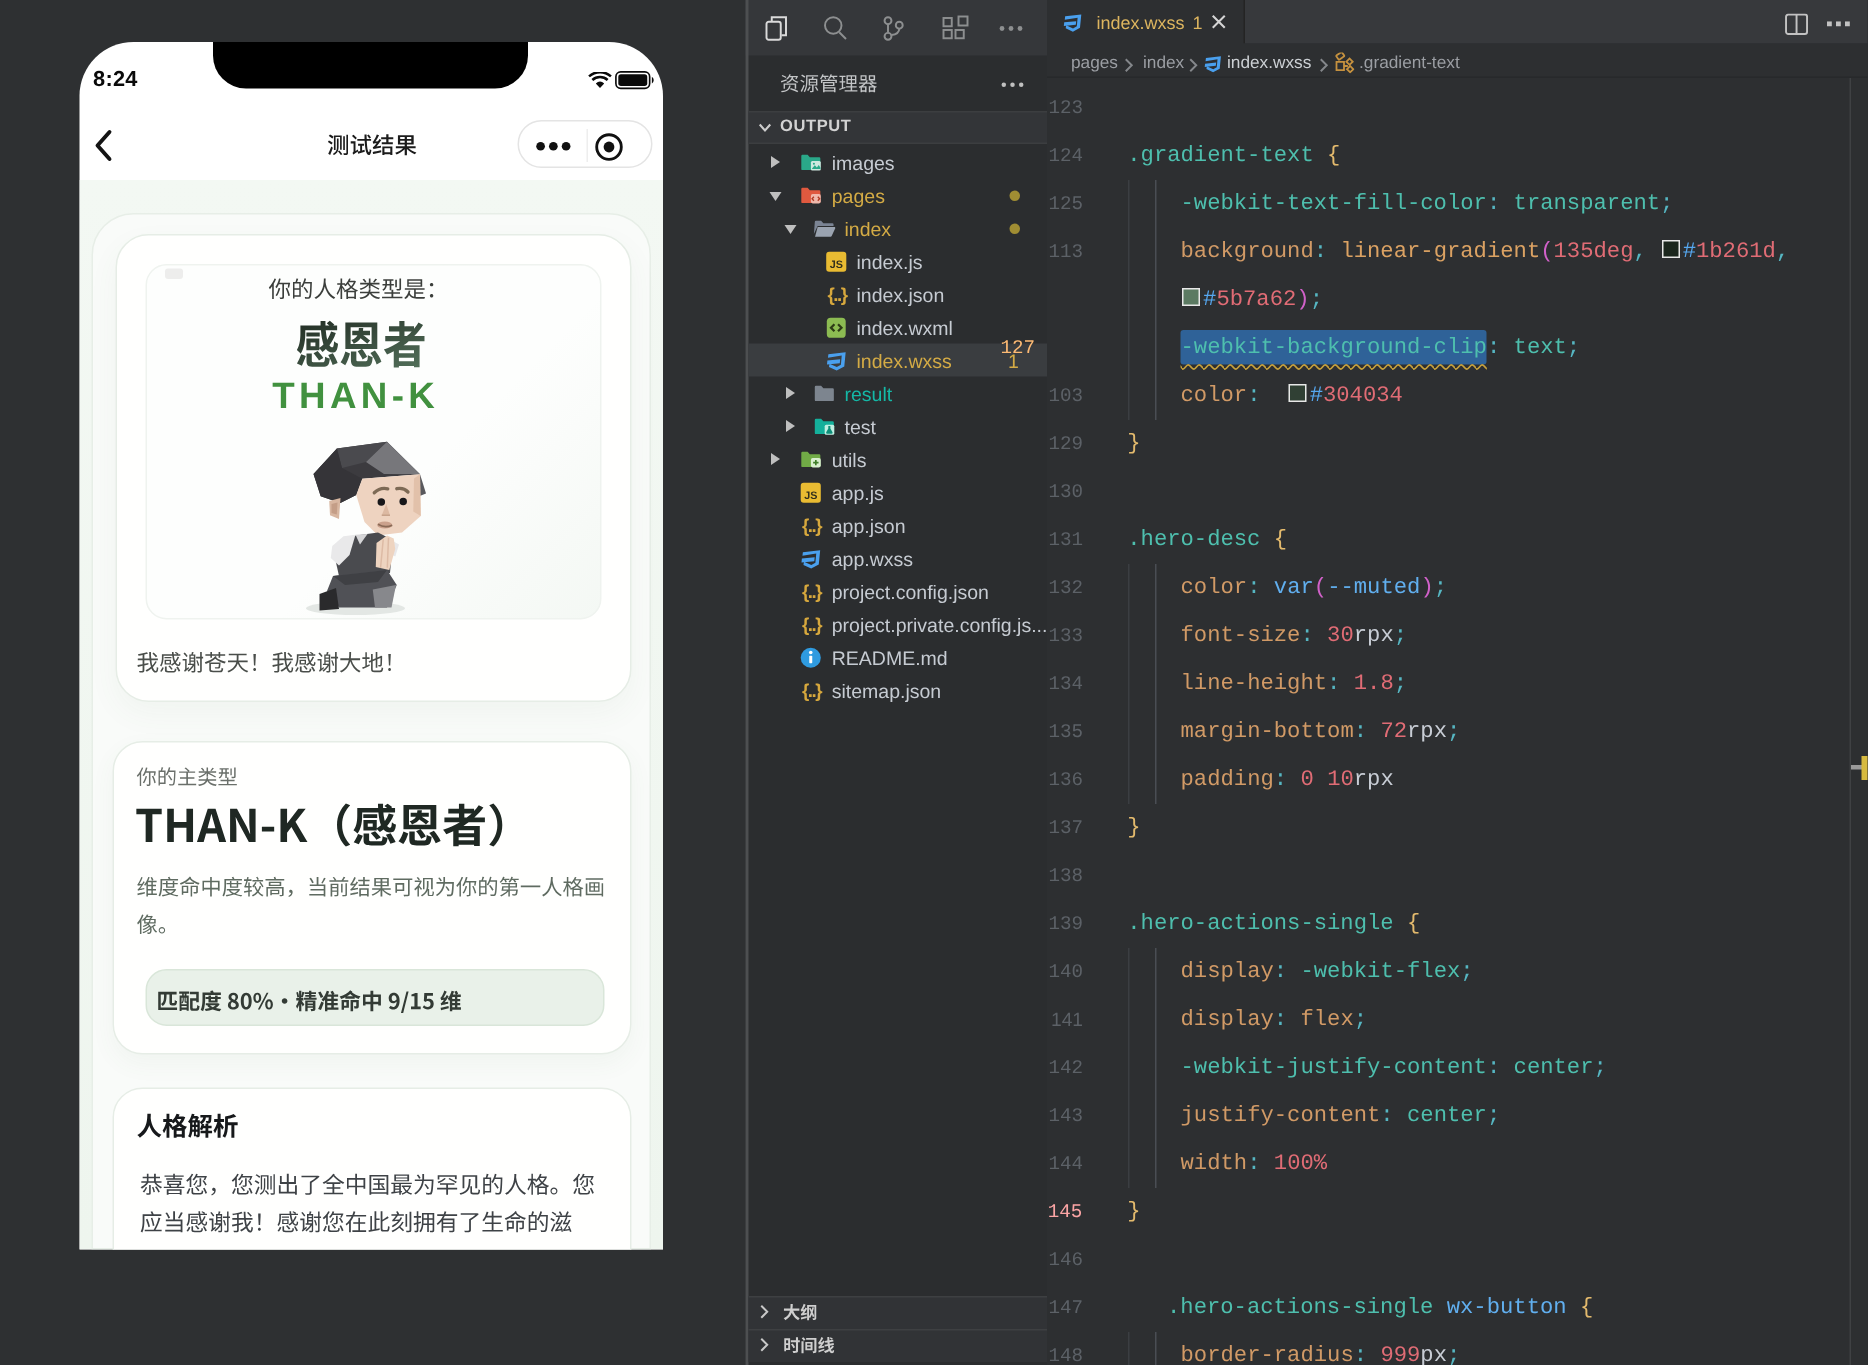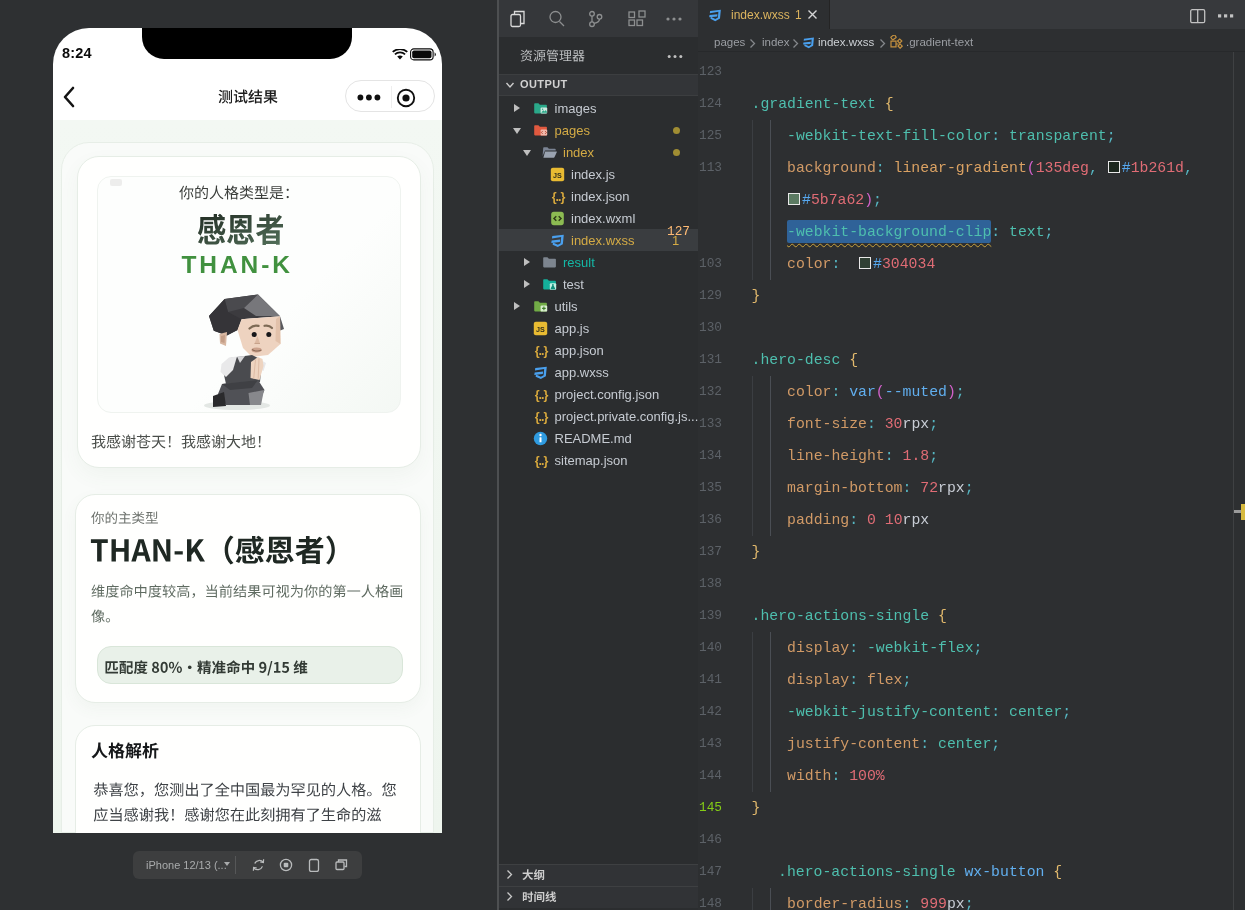--- a/index.html
+++ b/index.html
@@ -135,37 +135,20 @@
 <div style="position:absolute;left:39.5px;top:753.9px;">
         <svg width="304.0" height="17.6" viewBox="0 -13.38 304.00 17.63" style="display:block;overflow:visible">
           <path fill="#3e4246" d="M6.1 -5.4V-0.1C6.1 0.1 6.0 0.1 5.8 0.1C5.6 0.1 4.9 0.1 4.1 0.1C4.2 0.4 4.4 0.9 4.4 1.2C5.5 1.2 6.2 1.2 6.6 1.0C7.1 0.8 7.2 0.5 7.2 -0.1V-5.4ZM3.9 -4.1C3.5 -3.1 2.7 -1.8 1.8 -1.0L2.8 -0.4C3.7 -1.3 4.3 -2.6 4.8 -3.7ZM8.0 -3.8C8.5 -2.7 8.9 -1.4 9.0 -0.5L10.0 -0.7C9.8 -1.6 9.5 -3.0 9.0 -4.0ZM10.0 -4.1C10.9 -3.0 11.9 -1.4 12.3 -0.4L13.3 -0.9C12.8 -1.9 11.9 -3.4 10.9 -4.5ZM9.4 -12.8V-10.9H5.7V-12.8H4.6V-10.9H1.8V-9.9H4.6V-7.8H0.9V-6.8H4.3C3.4 -5.5 1.9 -4.5 0.4 -3.8C0.7 -3.6 1.1 -3.2 1.3 -2.9C2.9 -3.8 4.6 -5.1 5.6 -6.8H9.6C10.6 -5.2 12.3 -3.8 14.0 -3.1C14.2 -3.3 14.5 -3.8 14.7 -4.0C13.3 -4.5 11.7 -5.6 10.8 -6.8H14.4V-7.8H10.6V-9.9H13.4V-10.9H10.6V-12.8ZM5.7 -7.8V-9.9H9.4V-7.8Z M19.3 -7.4H26.3V-6.2H19.3ZM17.9 -2.5V1.2H19.1V0.7H26.6V1.2H27.8V-2.5ZM19.1 -0.1V-1.6H26.6V-0.1ZM22.2 -12.8V-11.7H16.4V-10.8H22.2V-9.8H17.5V-8.9H28.2V-9.8H23.3V-10.8H29.2V-11.7H23.3V-12.8ZM18.2 -8.2V-5.4H19.8L19.3 -5.2C19.5 -4.9 19.7 -4.6 19.8 -4.2H15.9V-3.3H29.7V-4.2H25.7C25.9 -4.5 26.2 -4.9 26.4 -5.3L26.1 -5.4H27.5V-8.2ZM21.0 -4.2C20.9 -4.6 20.6 -5.0 20.4 -5.4H25.1C25.0 -5.0 24.7 -4.6 24.5 -4.2Z M37.5 -8.6C37.1 -7.5 36.4 -6.4 35.6 -5.7C35.8 -5.6 36.3 -5.3 36.4 -5.1C37.2 -5.9 38.0 -7.1 38.5 -8.3ZM39.8 -9.8V-5.4C39.8 -5.2 39.7 -5.2 39.5 -5.1C39.3 -5.1 38.7 -5.1 38.0 -5.1C38.1 -4.9 38.3 -4.4 38.4 -4.1C39.3 -4.1 39.9 -4.1 40.3 -4.3C40.8 -4.5 40.9 -4.8 40.9 -5.3V-9.8ZM41.7 -8.2C42.5 -7.2 43.2 -5.9 43.6 -5.1L44.6 -5.6C44.2 -6.4 43.4 -7.7 42.6 -8.6ZM34.4 -3.3V-0.6C34.4 0.6 34.9 0.9 36.7 0.9C37.1 0.9 39.9 0.9 40.3 0.9C41.8 0.9 42.2 0.5 42.3 -1.5C42.0 -1.5 41.6 -1.7 41.3 -1.9C41.2 -0.3 41.1 -0.1 40.2 -0.1C39.6 -0.1 37.2 -0.1 36.7 -0.1C35.7 -0.1 35.5 -0.2 35.5 -0.7V-3.3ZM36.7 -4.0C37.5 -3.1 38.5 -2.0 38.9 -1.2L39.8 -1.8C39.4 -2.6 38.4 -3.7 37.6 -4.4ZM42.1 -3.1C42.8 -2.0 43.5 -0.5 43.7 0.4L44.8 -0.0C44.5 -1.0 43.8 -2.4 43.1 -3.5ZM32.7 -3.2C32.3 -2.2 31.7 -0.8 31.1 0.1L32.2 0.6C32.8 -0.3 33.3 -1.8 33.7 -2.8ZM37.5 -12.8C37.0 -11.3 36.1 -9.9 35.1 -9.0C35.3 -8.8 35.8 -8.5 35.9 -8.3C36.5 -8.8 37.1 -9.6 37.5 -10.4H43.3C43.0 -9.8 42.8 -9.2 42.5 -8.8L43.5 -8.6C43.9 -9.3 44.4 -10.3 44.8 -11.2L44.0 -11.4L43.8 -11.3H38.1C38.3 -11.7 38.4 -12.1 38.6 -12.5ZM34.6 -12.8C33.7 -11.1 32.3 -9.4 30.9 -8.4C31.2 -8.1 31.5 -7.7 31.7 -7.5C32.2 -7.9 32.7 -8.4 33.2 -8.9V-4.1H34.3V-10.3C34.8 -11.0 35.2 -11.7 35.6 -12.5Z M48.0 1.6C49.6 1.1 50.6 -0.2 50.6 -1.8C50.6 -2.9 50.2 -3.6 49.3 -3.6C48.7 -3.6 48.2 -3.2 48.2 -2.5C48.2 -1.8 48.7 -1.4 49.3 -1.4L49.6 -1.4C49.5 -0.4 48.8 0.3 47.7 0.8Z M67.9 -8.6C67.5 -7.5 66.8 -6.4 66.0 -5.7C66.2 -5.6 66.7 -5.3 66.8 -5.1C67.6 -5.9 68.4 -7.1 68.9 -8.3ZM70.2 -9.8V-5.4C70.2 -5.2 70.1 -5.2 69.9 -5.1C69.7 -5.1 69.1 -5.1 68.4 -5.1C68.5 -4.9 68.7 -4.4 68.8 -4.1C69.7 -4.1 70.3 -4.1 70.7 -4.3C71.2 -4.5 71.3 -4.8 71.3 -5.3V-9.8ZM72.1 -8.2C72.9 -7.2 73.6 -5.9 74.0 -5.1L75.0 -5.6C74.6 -6.4 73.8 -7.7 73.0 -8.6ZM64.8 -3.3V-0.6C64.8 0.6 65.3 0.9 67.1 0.9C67.5 0.9 70.3 0.9 70.7 0.9C72.2 0.9 72.6 0.5 72.7 -1.5C72.4 -1.5 72.0 -1.7 71.7 -1.9C71.6 -0.3 71.5 -0.1 70.6 -0.1C70.0 -0.1 67.6 -0.1 67.1 -0.1C66.1 -0.1 65.9 -0.2 65.9 -0.7V-3.3ZM67.1 -4.0C67.9 -3.1 68.9 -2.0 69.3 -1.2L70.2 -1.8C69.8 -2.6 68.8 -3.7 68.0 -4.4ZM72.5 -3.1C73.2 -2.0 73.9 -0.5 74.1 0.4L75.2 -0.0C74.9 -1.0 74.2 -2.4 73.5 -3.5ZM63.1 -3.2C62.7 -2.2 62.1 -0.8 61.5 0.1L62.6 0.6C63.2 -0.3 63.7 -1.8 64.1 -2.8ZM67.9 -12.8C67.4 -11.3 66.5 -9.9 65.5 -9.0C65.7 -8.8 66.2 -8.5 66.3 -8.3C66.9 -8.8 67.5 -9.6 67.9 -10.4H73.7C73.4 -9.8 73.2 -9.2 72.9 -8.8L73.9 -8.6C74.3 -9.3 74.8 -10.3 75.2 -11.2L74.4 -11.4L74.2 -11.3H68.5C68.7 -11.7 68.8 -12.1 69.0 -12.5ZM65.0 -12.8C64.1 -11.1 62.7 -9.4 61.3 -8.4C61.6 -8.1 61.9 -7.7 62.1 -7.5C62.6 -7.9 63.1 -8.4 63.6 -8.9V-4.1H64.7V-10.3C65.2 -11.0 65.6 -11.7 66.0 -12.5Z M83.4 -1.4C84.2 -0.6 85.1 0.4 85.5 1.1L86.2 0.6C85.8 -0.1 84.9 -1.1 84.1 -1.8ZM80.7 -11.9V-2.3H81.6V-11.0H84.9V-2.4H85.9V-11.9ZM89.2 -12.6V-0.1C89.2 0.1 89.1 0.2 88.9 0.2C88.7 0.2 87.9 0.2 87.1 0.2C87.3 0.5 87.4 0.9 87.5 1.2C88.5 1.2 89.2 1.1 89.6 1.0C90.0 0.8 90.1 0.5 90.1 -0.1V-12.6ZM87.1 -11.4V-2.3H88.0V-11.4ZM82.8 -9.9V-4.5C82.8 -2.7 82.5 -0.8 79.9 0.5C80.1 0.6 80.4 1.0 80.5 1.2C83.2 -0.2 83.7 -2.5 83.7 -4.5V-9.9ZM77.2 -11.8C78.1 -11.3 79.2 -10.6 79.7 -10.1L80.4 -11.0C79.8 -11.5 78.7 -12.2 77.9 -12.6ZM76.6 -7.7C77.4 -7.2 78.5 -6.5 79.1 -6.1L79.8 -7.0C79.2 -7.4 78.1 -8.1 77.2 -8.5ZM76.9 0.4 77.9 1.0C78.6 -0.4 79.3 -2.2 79.9 -3.8L78.9 -4.4C78.3 -2.7 77.5 -0.8 76.9 0.4Z M92.8 -5.2V0.3H103.6V1.2H104.8V-5.2H103.6V-0.8H99.4V-6.1H104.2V-11.4H103.0V-7.3H99.4V-12.8H98.1V-7.3H94.7V-11.4H93.5V-6.1H98.1V-0.8H94.0V-5.2Z M107.9 -11.6V-10.5H117.7C116.6 -9.4 114.9 -8.2 113.5 -7.5V-0.3C113.5 -0.0 113.4 0.1 113.0 0.1C112.7 0.1 111.5 0.1 110.2 0.1C110.4 0.4 110.6 0.9 110.7 1.2C112.3 1.2 113.3 1.2 113.8 1.0C114.5 0.9 114.7 0.5 114.7 -0.3V-6.9C116.6 -7.9 118.6 -9.5 120.0 -11.0L119.1 -11.6L118.8 -11.6Z M129.1 -12.9C127.6 -10.5 124.8 -8.3 122.0 -7.0C122.3 -6.8 122.6 -6.4 122.8 -6.1C123.4 -6.4 124.0 -6.7 124.6 -7.1V-6.1H128.6V-3.8H124.7V-2.8H128.6V-0.2H122.8V0.8H135.7V-0.2H129.8V-2.8H133.9V-3.8H129.8V-6.1H133.9V-7.1C134.5 -6.7 135.1 -6.4 135.7 -6.0C135.8 -6.4 136.2 -6.8 136.5 -7.0C134.0 -8.3 131.7 -9.9 129.8 -12.1L130.1 -12.5ZM124.6 -7.2C126.4 -8.3 128.0 -9.7 129.2 -11.2C130.6 -9.6 132.2 -8.3 133.9 -7.2Z M143.8 -12.8V-10.0H138.3V-2.8H139.4V-3.8H143.8V1.2H145.0V-3.8H149.3V-2.9H150.5V-10.0H145.0V-12.8ZM139.4 -4.9V-8.9H143.8V-4.9ZM149.3 -4.9H145.0V-8.9H149.3Z M161.0 -4.9C161.6 -4.3 162.2 -3.6 162.5 -3.1L163.3 -3.6C163.0 -4.1 162.3 -4.8 161.7 -5.3ZM155.5 -3.0V-2.0H163.8V-3.0H160.1V-5.5H163.1V-6.5H160.1V-8.7H163.5V-9.7H155.7V-8.7H159.0V-6.5H156.1V-5.5H159.0V-3.0ZM153.3 -12.1V1.2H154.5V0.5H164.7V1.2H165.9V-12.1ZM154.5 -0.6V-11.0H164.7V-0.6Z M171.0 -9.7H178.6V-8.6H171.0ZM171.0 -11.5H178.6V-10.4H171.0ZM169.9 -12.3V-7.8H179.8V-12.3ZM173.2 -6.0V-4.9H170.5V-6.0ZM167.9 -0.7 168.0 0.4 173.2 -0.3V1.2H174.3V-0.4L175.1 -0.5V-1.4L174.3 -1.3V-6.0H181.6V-6.9H167.9V-6.0H169.4V-0.8ZM174.9 -5.0V-4.1H175.8L175.5 -4.0C176.0 -2.9 176.6 -1.9 177.4 -1.1C176.6 -0.4 175.6 0.0 174.7 0.3C174.9 0.5 175.1 0.9 175.2 1.2C176.3 0.8 177.3 0.3 178.1 -0.4C179.0 0.3 180.0 0.8 181.2 1.2C181.3 0.9 181.6 0.5 181.9 0.3C180.7 0.0 179.8 -0.5 178.9 -1.1C179.9 -2.1 180.7 -3.3 181.2 -4.8L180.5 -5.1L180.3 -5.0ZM176.5 -4.1H179.8C179.5 -3.2 178.9 -2.4 178.2 -1.7C177.5 -2.4 176.9 -3.2 176.5 -4.1ZM173.2 -4.1V-3.0H170.5V-4.1ZM173.2 -2.2V-1.2L170.5 -0.9V-2.2Z M184.9 -11.9C185.5 -11.2 186.2 -10.2 186.5 -9.6L187.5 -10.1C187.2 -10.7 186.5 -11.7 185.8 -12.3ZM190.0 -5.6C190.8 -4.7 191.7 -3.4 192.1 -2.6L193.1 -3.2C192.6 -4.0 191.7 -5.2 190.9 -6.1ZM188.6 -12.7V-10.9C188.6 -10.4 188.6 -9.8 188.6 -9.1H183.6V-8.0H188.5C188.1 -5.3 186.9 -2.2 183.2 0.2C183.5 0.3 183.9 0.7 184.1 1.0C188.0 -1.6 189.3 -5.0 189.6 -8.0H194.9C194.7 -2.8 194.4 -0.8 194.0 -0.3C193.8 -0.1 193.6 -0.1 193.3 -0.1C192.9 -0.1 192.0 -0.1 190.9 -0.2C191.2 0.2 191.3 0.7 191.3 1.0C192.3 1.1 193.2 1.1 193.8 1.0C194.3 1.0 194.7 0.9 195.0 0.4C195.6 -0.3 195.8 -2.4 196.1 -8.5C196.1 -8.7 196.1 -9.1 196.1 -9.1H189.8C189.8 -9.7 189.8 -10.4 189.8 -10.9V-12.7Z M198.9 -11.9V-9.1H200.0V-10.8H210.4V-9.2H211.6V-11.9ZM206.1 -9.3C207.7 -8.6 209.9 -7.4 210.9 -6.6L211.7 -7.5C210.5 -8.3 208.4 -9.4 206.8 -10.1ZM203.5 -10.1C202.3 -9.1 200.7 -8.1 198.8 -7.5L199.5 -6.6C201.4 -7.3 203.1 -8.4 204.3 -9.5ZM198.5 -3.5V-2.4H204.6V1.2H205.8V-2.4H211.9V-3.5H205.8V-5.5H210.1V-6.6H200.4V-5.5H204.6V-3.5Z M220.7 -4.5V-0.7C220.7 0.5 221.1 0.9 222.6 0.9C222.9 0.9 225.0 0.9 225.3 0.9C226.7 0.9 227.0 0.3 227.2 -2.1C226.9 -2.2 226.4 -2.4 226.1 -2.6C226.1 -0.5 226.0 -0.2 225.2 -0.2C224.8 -0.2 223.0 -0.2 222.7 -0.2C221.9 -0.2 221.8 -0.3 221.8 -0.8V-4.5ZM219.7 -9.3C219.5 -4.0 219.3 -1.1 213.5 0.2C213.7 0.5 214.0 0.9 214.2 1.2C220.3 -0.3 220.7 -3.6 220.9 -9.3ZM215.5 -11.9V-3.2H216.7V-10.8H224.0V-3.2H225.3V-11.9Z M236.4 -6.4C237.2 -5.3 238.3 -3.8 238.7 -2.9L239.7 -3.5C239.2 -4.4 238.1 -5.9 237.3 -6.9ZM231.6 -12.8C231.5 -12.1 231.3 -11.1 231.0 -10.3H229.3V0.8H230.4V-0.4H234.6V-10.3H232.1C232.3 -11.0 232.6 -11.8 232.9 -12.6ZM230.4 -9.3H233.6V-6.1H230.4ZM230.4 -1.4V-5.1H233.6V-1.4ZM237.1 -12.8C236.6 -10.7 235.8 -8.6 234.7 -7.3C235.0 -7.1 235.5 -6.8 235.7 -6.6C236.2 -7.4 236.7 -8.3 237.1 -9.3H241.0C240.8 -3.2 240.6 -0.9 240.1 -0.4C239.9 -0.2 239.7 -0.1 239.4 -0.1C239.1 -0.1 238.2 -0.1 237.2 -0.2C237.4 0.1 237.5 0.6 237.6 0.9C238.4 0.9 239.3 1.0 239.8 0.9C240.4 0.9 240.7 0.7 241.1 0.3C241.7 -0.5 241.9 -2.8 242.1 -9.8C242.1 -9.9 242.1 -10.4 242.1 -10.4H237.5C237.8 -11.1 238.0 -11.8 238.2 -12.6Z M250.1 -12.7C250.1 -10.4 250.2 -2.9 243.9 0.3C244.2 0.5 244.6 0.9 244.8 1.2C248.5 -0.8 250.1 -4.2 250.8 -7.3C251.6 -4.5 253.2 -0.7 257.0 1.1C257.2 0.8 257.5 0.4 257.9 0.1C252.5 -2.3 251.5 -8.6 251.3 -10.5C251.4 -11.4 251.4 -12.2 251.4 -12.7Z M267.1 -10.1H270.5C270.0 -9.2 269.4 -8.3 268.7 -7.5C267.9 -8.3 267.4 -9.1 267.0 -9.8ZM261.5 -12.8V-9.5H259.2V-8.4H261.3C260.9 -6.3 259.8 -4.0 258.8 -2.7C259.0 -2.4 259.3 -2.0 259.4 -1.7C260.2 -2.7 260.9 -4.3 261.5 -6.0V1.2H262.5V-6.5C263.0 -5.8 263.6 -5.0 263.8 -4.5L264.5 -5.4C264.2 -5.8 263.0 -7.3 262.5 -7.8V-8.4H264.3L263.9 -8.1C264.2 -7.9 264.6 -7.6 264.8 -7.4C265.3 -7.8 265.8 -8.4 266.3 -9.0C266.7 -8.3 267.3 -7.5 267.9 -6.8C266.6 -5.7 265.1 -4.9 263.6 -4.4C263.8 -4.2 264.1 -3.8 264.2 -3.5C264.6 -3.6 265.0 -3.8 265.4 -4.0V1.2H266.5V0.6H270.7V1.2H271.8V-4.1L272.5 -3.8C272.7 -4.1 273.0 -4.6 273.3 -4.8C271.7 -5.2 270.5 -6.0 269.4 -6.8C270.5 -7.9 271.4 -9.3 271.9 -10.8L271.2 -11.2L271.0 -11.1H267.7C267.9 -11.6 268.2 -12.0 268.3 -12.5L267.2 -12.8C266.7 -11.2 265.7 -9.7 264.5 -8.7V-9.5H262.5V-12.8ZM266.5 -0.4V-3.4H270.7V-0.4ZM266.2 -4.4C267.1 -4.8 267.9 -5.4 268.7 -6.1C269.4 -5.4 270.3 -4.8 271.3 -4.4Z M276.5 -3.7C275.3 -3.7 274.2 -2.7 274.2 -1.4C274.2 -0.1 275.3 0.9 276.5 0.9C277.8 0.9 278.9 -0.1 278.9 -1.4C278.9 -2.7 277.8 -3.7 276.5 -3.7ZM276.5 0.2C275.7 0.2 275.0 -0.5 275.0 -1.4C275.0 -2.2 275.7 -2.9 276.5 -2.9C277.4 -2.9 278.1 -2.2 278.1 -1.4C278.1 -0.5 277.4 0.2 276.5 0.2Z M295.9 -8.6C295.5 -7.5 294.8 -6.4 294.0 -5.7C294.2 -5.6 294.7 -5.3 294.8 -5.1C295.6 -5.9 296.4 -7.1 296.9 -8.3ZM298.2 -9.8V-5.4C298.2 -5.2 298.1 -5.2 297.9 -5.1C297.7 -5.1 297.1 -5.1 296.4 -5.1C296.5 -4.9 296.7 -4.4 296.8 -4.1C297.7 -4.1 298.3 -4.1 298.7 -4.3C299.2 -4.5 299.3 -4.8 299.3 -5.3V-9.8ZM300.1 -8.2C300.9 -7.2 301.6 -5.9 302.0 -5.1L303.0 -5.6C302.6 -6.4 301.8 -7.7 301.0 -8.6ZM292.8 -3.3V-0.6C292.8 0.6 293.3 0.9 295.1 0.9C295.5 0.9 298.3 0.9 298.7 0.9C300.2 0.9 300.6 0.5 300.7 -1.5C300.4 -1.5 300.0 -1.7 299.7 -1.9C299.6 -0.3 299.5 -0.1 298.6 -0.1C298.0 -0.1 295.6 -0.1 295.1 -0.1C294.1 -0.1 293.9 -0.2 293.9 -0.7V-3.3ZM295.1 -4.0C295.9 -3.1 296.9 -2.0 297.3 -1.2L298.2 -1.8C297.8 -2.6 296.8 -3.7 296.0 -4.4ZM300.5 -3.1C301.2 -2.0 301.9 -0.5 302.1 0.4L303.2 -0.0C302.9 -1.0 302.2 -2.4 301.5 -3.5ZM291.1 -3.2C290.7 -2.2 290.1 -0.8 289.5 0.1L290.6 0.6C291.2 -0.3 291.7 -1.8 292.1 -2.8ZM295.9 -12.8C295.4 -11.3 294.5 -9.9 293.5 -9.0C293.7 -8.8 294.2 -8.5 294.3 -8.3C294.9 -8.8 295.5 -9.6 295.9 -10.4H301.7C301.4 -9.8 301.2 -9.2 300.9 -8.8L301.9 -8.6C302.3 -9.3 302.8 -10.3 303.2 -11.2L302.4 -11.4L302.2 -11.3H296.5C296.7 -11.7 296.8 -12.1 297.0 -12.5ZM293.0 -12.8C292.1 -11.1 290.7 -9.4 289.3 -8.4C289.6 -8.1 289.9 -7.7 290.1 -7.5C290.6 -7.9 291.1 -8.4 291.6 -8.9V-4.1H292.7V-10.3C293.2 -11.0 293.6 -11.7 294.0 -12.5Z"></path>
         </svg>
       </div>
 <div style="position:absolute;left:39.5px;top:779.4px;">
         <svg width="288.8" height="17.6" viewBox="0 -13.38 288.80 17.63" style="display:block;overflow:visible">
           <path fill="#3e4246" d="M4.0 -7.4C4.6 -5.8 5.4 -3.6 5.7 -2.2L6.7 -2.7C6.4 -4.1 5.7 -6.2 5.0 -7.9ZM7.3 -8.3C7.8 -6.6 8.4 -4.5 8.6 -3.1L9.7 -3.4C9.4 -4.8 8.9 -6.9 8.3 -8.6ZM7.1 -12.6C7.4 -12.1 7.7 -11.4 7.9 -10.8H1.8V-6.7C1.8 -4.5 1.7 -1.5 0.5 0.7C0.8 0.8 1.3 1.1 1.6 1.3C2.8 -0.9 3.0 -4.3 3.0 -6.7V-9.7H14.3V-10.8H9.2C9.0 -11.4 8.6 -12.2 8.2 -12.9ZM3.2 -0.6V0.5H14.5V-0.6H10.4C11.8 -2.9 12.9 -5.7 13.6 -8.2L12.4 -8.7C11.9 -6.0 10.7 -2.9 9.2 -0.6Z M17.0 -11.7C17.8 -10.6 18.7 -9.1 19.0 -8.1L20.1 -8.6C19.7 -9.6 18.9 -11.0 18.1 -12.1ZM27.4 -12.2C26.9 -11.1 26.1 -9.5 25.4 -8.4L26.4 -8.1C27.1 -9.0 28.0 -10.5 28.6 -11.8ZM16.9 -0.6V0.6H27.2V1.2H28.4V-7.4H23.4V-12.8H22.2V-7.4H17.3V-6.2H27.2V-4.0H17.8V-2.9H27.2V-0.6Z M34.0 -9.3V-8.5H38.8V-9.3ZM34.4 -2.9V-0.3C34.4 0.8 34.9 1.1 36.6 1.1C37.0 1.1 39.7 1.1 40.1 1.1C41.6 1.1 42.0 0.6 42.1 -1.3C41.8 -1.4 41.3 -1.5 41.1 -1.7C41.0 -0.1 40.9 0.1 40.0 0.1C39.4 0.1 37.1 0.1 36.7 0.1C35.7 0.1 35.5 0.1 35.5 -0.3V-2.9ZM36.7 -3.1C37.4 -2.4 38.3 -1.4 38.7 -0.7L39.7 -1.2C39.2 -1.9 38.3 -2.8 37.6 -3.5ZM42.0 -2.5C42.6 -1.6 43.3 -0.3 43.6 0.4L44.7 0.1C44.4 -0.7 43.6 -1.9 43.0 -2.8ZM32.7 -2.5C32.3 -1.6 31.7 -0.5 31.1 0.3L32.1 0.7C32.7 -0.1 33.3 -1.2 33.7 -2.1ZM35.1 -6.7H37.6V-5.1H35.1ZM34.2 -7.5V-4.3H38.5V-7.5ZM32.3 -11.2V-8.9C32.3 -7.4 32.2 -5.3 31.1 -3.7C31.3 -3.6 31.7 -3.2 31.9 -3.0C33.2 -4.7 33.4 -7.2 33.4 -8.9V-10.3H39.3C39.5 -8.5 39.9 -6.9 40.5 -5.7C39.9 -5.1 39.2 -4.6 38.4 -4.1C38.7 -4.0 39.1 -3.6 39.2 -3.4C39.9 -3.8 40.5 -4.2 41.0 -4.8C41.7 -3.8 42.5 -3.2 43.4 -3.2C44.4 -3.2 44.8 -3.8 44.9 -5.7C44.7 -5.8 44.3 -6.0 44.0 -6.2C44.0 -4.8 43.8 -4.2 43.5 -4.2C42.9 -4.2 42.3 -4.7 41.8 -5.6C42.7 -6.6 43.4 -7.9 43.9 -9.3L42.9 -9.5C42.5 -8.5 42.0 -7.5 41.3 -6.6C40.9 -7.6 40.6 -8.8 40.4 -10.3H44.8V-11.2H43.1L43.6 -11.7C43.2 -12.0 42.3 -12.5 41.7 -12.8L41.0 -12.3C41.6 -12.0 42.3 -11.6 42.7 -11.2H40.3C40.2 -11.7 40.2 -12.2 40.2 -12.8H39.1C39.1 -12.2 39.2 -11.7 39.2 -11.2Z M47.0 -11.8C47.7 -11.0 48.5 -10.0 48.9 -9.3L49.7 -10.0C49.3 -10.7 48.4 -11.7 47.7 -12.4ZM55.5 -6.9C56.0 -5.7 56.5 -4.2 56.6 -3.3L57.5 -3.6C57.4 -4.5 56.9 -6.0 56.4 -7.1ZM46.3 -8.0V-6.9H48.0V-1.6C48.0 -0.8 47.6 -0.3 47.3 -0.0C47.5 0.2 47.8 0.6 48.0 0.8C48.2 0.5 48.5 0.2 50.7 -1.7C50.6 -1.9 50.5 -2.4 50.4 -2.7L49.1 -1.6V-8.0ZM51.8 -8.2H54.0V-7.0H51.8ZM51.8 -9.0V-10.1H54.0V-9.0ZM51.8 -6.1H54.0V-4.8H51.8ZM49.9 -4.8V-3.8H53.1C52.3 -2.4 51.0 -1.1 49.7 -0.2C49.9 -0.0 50.2 0.4 50.3 0.6C51.7 -0.4 53.0 -1.8 54.0 -3.4V-0.1C54.0 0.1 53.9 0.2 53.7 0.2C53.5 0.2 52.9 0.2 52.2 0.1C52.3 0.4 52.5 0.9 52.5 1.1C53.4 1.1 54.1 1.1 54.4 0.9C54.8 0.8 54.9 0.5 54.9 -0.1V-11.1H53.2L53.8 -12.6L52.6 -12.8C52.6 -12.3 52.4 -11.6 52.2 -11.1H50.8V-4.8ZM58.2 -12.7V-9.4H55.4V-8.4H58.2V-0.2C58.2 0.0 58.1 0.1 57.9 0.1C57.7 0.1 57.0 0.1 56.2 0.1C56.4 0.4 56.6 0.9 56.6 1.1C57.6 1.1 58.3 1.1 58.7 0.9C59.1 0.8 59.2 0.5 59.2 -0.2V-8.4H60.2V-9.4H59.2V-12.7Z M71.5 -11.8C72.4 -11.0 73.4 -9.9 73.9 -9.2L74.8 -9.8C74.3 -10.5 73.2 -11.6 72.4 -12.4ZM73.4 -6.5C72.9 -5.5 72.2 -4.6 71.4 -3.7C71.2 -4.7 71.0 -5.9 70.8 -7.2H75.2V-8.3H70.7C70.6 -9.6 70.5 -11.1 70.5 -12.6H69.3C69.3 -11.1 69.4 -9.7 69.5 -8.3H66.0V-10.9C67.0 -11.1 67.9 -11.4 68.6 -11.6L67.8 -12.6C66.3 -12.0 63.9 -11.5 61.7 -11.2C61.9 -10.9 62.0 -10.5 62.1 -10.2C63.0 -10.4 64.0 -10.5 64.9 -10.7V-8.3H61.7V-7.2H64.9V-4.5L61.4 -3.8L61.8 -2.7L64.9 -3.4V-0.3C64.9 0.0 64.8 0.1 64.6 0.1C64.3 0.1 63.4 0.1 62.4 0.1C62.6 0.4 62.8 0.9 62.8 1.2C64.1 1.2 64.9 1.2 65.4 1.0C65.9 0.8 66.0 0.5 66.0 -0.3V-3.6L68.9 -4.3L68.8 -5.3L66.0 -4.7V-7.2H69.6C69.8 -5.5 70.1 -4.0 70.5 -2.7C69.4 -1.7 68.2 -0.9 66.9 -0.3C67.2 -0.0 67.5 0.4 67.7 0.6C68.8 0.0 69.9 -0.7 70.9 -1.6C71.6 0.2 72.5 1.3 73.7 1.3C74.8 1.3 75.3 0.5 75.5 -2.0C75.2 -2.1 74.8 -2.4 74.5 -2.6C74.4 -0.7 74.2 0.1 73.8 0.1C73.1 0.1 72.4 -0.9 71.8 -2.5C72.9 -3.6 73.8 -4.8 74.4 -6.1Z M79.3 -3.7H80.3L80.6 -9.6L80.6 -11.4H79.0L79.0 -9.6ZM79.8 0.1C80.3 0.1 80.8 -0.3 80.8 -0.9C80.8 -1.5 80.3 -1.9 79.8 -1.9C79.3 -1.9 78.8 -1.5 78.8 -0.9C78.8 -0.3 79.3 0.1 79.8 0.1Z M94.8 -9.3V-8.5H99.6V-9.3ZM95.2 -2.9V-0.3C95.2 0.8 95.7 1.1 97.4 1.1C97.8 1.1 100.5 1.1 100.9 1.1C102.4 1.1 102.8 0.6 102.9 -1.3C102.6 -1.4 102.1 -1.5 101.9 -1.7C101.8 -0.1 101.7 0.1 100.8 0.1C100.2 0.1 97.9 0.1 97.5 0.1C96.5 0.1 96.3 0.1 96.3 -0.3V-2.9ZM97.5 -3.1C98.2 -2.4 99.1 -1.4 99.5 -0.7L100.5 -1.2C100.0 -1.9 99.1 -2.8 98.4 -3.5ZM102.8 -2.5C103.4 -1.6 104.1 -0.3 104.4 0.4L105.5 0.1C105.2 -0.7 104.4 -1.9 103.8 -2.8ZM93.5 -2.5C93.1 -1.6 92.5 -0.5 91.9 0.3L92.9 0.7C93.5 -0.1 94.1 -1.2 94.5 -2.1ZM95.9 -6.7H98.4V-5.1H95.9ZM95.0 -7.5V-4.3H99.3V-7.5ZM93.1 -11.2V-8.9C93.1 -7.4 93.0 -5.3 91.9 -3.7C92.1 -3.6 92.5 -3.2 92.7 -3.0C94.0 -4.7 94.2 -7.2 94.2 -8.9V-10.3H100.1C100.3 -8.5 100.7 -6.9 101.3 -5.7C100.7 -5.1 100.0 -4.6 99.2 -4.1C99.5 -4.0 99.9 -3.6 100.0 -3.4C100.7 -3.8 101.3 -4.2 101.8 -4.8C102.5 -3.8 103.3 -3.2 104.2 -3.2C105.2 -3.2 105.6 -3.8 105.7 -5.7C105.5 -5.8 105.1 -6.0 104.8 -6.2C104.8 -4.8 104.6 -4.2 104.3 -4.2C103.7 -4.2 103.1 -4.7 102.6 -5.6C103.5 -6.6 104.2 -7.9 104.7 -9.3L103.7 -9.5C103.3 -8.5 102.8 -7.5 102.1 -6.6C101.7 -7.6 101.4 -8.8 101.2 -10.3H105.6V-11.2H103.9L104.4 -11.7C104.0 -12.0 103.1 -12.5 102.5 -12.8L101.8 -12.3C102.4 -12.0 103.1 -11.6 103.5 -11.2H101.1C101.0 -11.7 101.0 -12.2 101.0 -12.8H99.9C99.9 -12.2 100.0 -11.7 100.0 -11.2Z M107.8 -11.8C108.5 -11.0 109.3 -10.0 109.7 -9.3L110.5 -10.0C110.1 -10.7 109.2 -11.7 108.5 -12.4ZM116.3 -6.9C116.8 -5.7 117.3 -4.2 117.4 -3.3L118.3 -3.6C118.2 -4.5 117.7 -6.0 117.2 -7.1ZM107.1 -8.0V-6.9H108.8V-1.6C108.8 -0.8 108.4 -0.3 108.1 -0.0C108.3 0.2 108.6 0.6 108.8 0.8C109.0 0.5 109.3 0.2 111.5 -1.7C111.4 -1.9 111.3 -2.4 111.2 -2.7L109.9 -1.6V-8.0ZM112.6 -8.2H114.8V-7.0H112.6ZM112.6 -9.0V-10.1H114.8V-9.0ZM112.6 -6.1H114.8V-4.8H112.6ZM110.7 -4.8V-3.8H113.9C113.1 -2.4 111.8 -1.1 110.5 -0.2C110.7 -0.0 111.0 0.4 111.1 0.6C112.5 -0.4 113.8 -1.8 114.8 -3.4V-0.1C114.8 0.1 114.7 0.2 114.5 0.2C114.3 0.2 113.7 0.2 113.0 0.1C113.1 0.4 113.3 0.9 113.3 1.1C114.2 1.1 114.9 1.1 115.2 0.9C115.6 0.8 115.7 0.5 115.7 -0.1V-11.1H114.0L114.6 -12.6L113.4 -12.8C113.4 -12.3 113.2 -11.6 113.0 -11.1H111.6V-4.8ZM119.0 -12.7V-9.4H116.2V-8.4H119.0V-0.2C119.0 0.0 118.9 0.1 118.7 0.1C118.5 0.1 117.8 0.1 117.0 0.1C117.2 0.4 117.4 0.9 117.4 1.1C118.4 1.1 119.1 1.1 119.5 0.9C119.9 0.8 120.0 0.5 120.0 -0.2V-8.4H121.0V-9.4H120.0V-12.7Z M128.7 -8.6C128.3 -7.5 127.6 -6.4 126.8 -5.7C127.0 -5.6 127.5 -5.3 127.6 -5.1C128.4 -5.9 129.2 -7.1 129.7 -8.3ZM131.0 -9.8V-5.4C131.0 -5.2 130.9 -5.2 130.7 -5.1C130.5 -5.1 129.9 -5.1 129.2 -5.1C129.3 -4.9 129.5 -4.4 129.6 -4.1C130.5 -4.1 131.1 -4.1 131.5 -4.3C132.0 -4.5 132.1 -4.8 132.1 -5.3V-9.8ZM132.9 -8.2C133.7 -7.2 134.4 -5.9 134.8 -5.1L135.8 -5.6C135.4 -6.4 134.6 -7.7 133.8 -8.6ZM125.6 -3.3V-0.6C125.6 0.6 126.1 0.9 127.9 0.9C128.3 0.9 131.1 0.9 131.5 0.9C133.0 0.9 133.4 0.5 133.5 -1.5C133.2 -1.5 132.8 -1.7 132.5 -1.9C132.4 -0.3 132.3 -0.1 131.4 -0.1C130.8 -0.1 128.4 -0.1 127.9 -0.1C126.9 -0.1 126.7 -0.2 126.7 -0.7V-3.3ZM127.9 -4.0C128.7 -3.1 129.7 -2.0 130.1 -1.2L131.0 -1.8C130.6 -2.6 129.6 -3.7 128.8 -4.4ZM133.3 -3.1C134.0 -2.0 134.7 -0.5 134.9 0.4L136.0 -0.0C135.7 -1.0 135.0 -2.4 134.3 -3.5ZM123.9 -3.2C123.5 -2.2 122.9 -0.8 122.3 0.1L123.4 0.6C124.0 -0.3 124.5 -1.8 124.9 -2.8ZM128.7 -12.8C128.2 -11.3 127.3 -9.9 126.3 -9.0C126.5 -8.8 127.0 -8.5 127.1 -8.3C127.7 -8.8 128.3 -9.6 128.7 -10.4H134.5C134.2 -9.8 134.0 -9.2 133.7 -8.8L134.7 -8.6C135.1 -9.3 135.6 -10.3 136.0 -11.2L135.2 -11.4L135.0 -11.3H129.3C129.5 -11.7 129.6 -12.1 129.8 -12.5ZM125.8 -12.8C124.9 -11.1 123.5 -9.4 122.1 -8.4C122.4 -8.1 122.7 -7.7 122.9 -7.5C123.4 -7.9 123.9 -8.4 124.4 -8.9V-4.1H125.5V-10.3C126.0 -11.0 126.4 -11.7 126.8 -12.5Z M142.7 -12.8C142.5 -12.0 142.3 -11.2 141.9 -10.4H137.8V-9.3H141.4C140.5 -7.4 139.1 -5.6 137.4 -4.3C137.6 -4.1 137.8 -3.6 138.0 -3.3C138.6 -3.8 139.2 -4.3 139.7 -4.8V1.2H140.9V-6.2C141.6 -7.2 142.2 -8.2 142.7 -9.3H151.1V-10.4H143.2C143.5 -11.1 143.7 -11.8 143.9 -12.5ZM145.9 -8.5V-5.6H142.5V-4.5H145.9V-0.2H141.9V0.9H151.1V-0.2H147.0V-4.5H150.5V-5.6H147.0V-8.5Z M152.7 -0.2 152.9 1.0C154.8 0.6 157.6 0.1 160.1 -0.3L160.1 -1.5L157.9 -1.1V-7.0H160.1V-8.1H157.9V-12.8H156.7V-0.9L155.0 -0.6V-9.7H153.9V-0.4ZM160.8 -12.8V-1.4C160.8 0.3 161.2 0.7 162.6 0.7C162.9 0.7 164.6 0.7 165.0 0.7C166.3 0.7 166.6 -0.1 166.8 -2.6C166.4 -2.7 166.0 -2.9 165.7 -3.1C165.6 -0.9 165.5 -0.4 164.9 -0.4C164.5 -0.4 163.1 -0.4 162.8 -0.4C162.1 -0.4 162.0 -0.5 162.0 -1.3V-6.1C163.5 -6.8 165.1 -7.7 166.2 -8.5L165.3 -9.5C164.5 -8.7 163.3 -7.9 162.0 -7.2V-12.8Z M180.1 -12.6V-0.3C180.1 0.0 180.0 0.1 179.8 0.1C179.5 0.1 178.6 0.1 177.7 0.1C177.9 0.4 178.0 0.9 178.1 1.2C179.4 1.2 180.2 1.1 180.6 1.0C181.1 0.8 181.3 0.5 181.3 -0.3V-12.6ZM177.4 -11.0V-2.5H178.5V-11.0ZM174.2 -8.8C173.9 -8.3 173.6 -7.8 173.3 -7.3L170.2 -7.2C170.9 -7.9 171.7 -8.9 172.3 -9.8H176.3V-10.9H173.2C173.0 -11.4 172.6 -12.3 172.2 -12.8L171.1 -12.6C171.5 -12.1 171.8 -11.4 171.9 -10.9H168.0V-9.8H171.0C170.4 -8.8 169.6 -7.9 169.3 -7.7C169.0 -7.3 168.7 -7.1 168.4 -7.0C168.6 -6.7 168.8 -6.2 168.8 -6.0C169.1 -6.1 169.6 -6.2 172.5 -6.3C171.3 -5.0 169.8 -3.9 168.2 -3.1C168.4 -2.9 168.8 -2.4 168.9 -2.2C171.5 -3.6 173.8 -5.7 175.2 -8.5ZM175.2 -5.9C173.7 -3.2 171.0 -1.0 168.1 0.2C168.3 0.5 168.7 1.0 168.8 1.2C170.4 0.4 171.9 -0.6 173.3 -1.9C174.2 -1.1 175.1 -0.1 175.7 0.5L176.5 -0.2C176.0 -0.9 174.9 -1.8 174.0 -2.6C174.9 -3.5 175.6 -4.4 176.2 -5.5Z M188.4 -11.7V-6.2C188.4 -4.1 188.2 -1.4 186.7 0.5C187.0 0.6 187.4 1.0 187.6 1.2C188.7 -0.1 189.1 -1.9 189.3 -3.7H191.9V0.9H193.0V-3.7H195.5V-0.2C195.5 0.0 195.4 0.1 195.2 0.1C195.0 0.1 194.3 0.1 193.5 0.1C193.7 0.4 193.8 0.9 193.9 1.2C194.9 1.2 195.6 1.2 196.0 1.0C196.4 0.8 196.6 0.5 196.6 -0.2V-11.7ZM189.5 -10.7H191.9V-8.2H189.5ZM195.5 -10.7V-8.2H193.0V-10.7ZM189.5 -7.2H191.9V-4.7H189.4C189.4 -5.2 189.5 -5.7 189.5 -6.2ZM195.5 -7.2V-4.7H193.0V-7.2ZM184.9 -12.8V-9.7H183.0V-8.6H184.9V-5.3C184.1 -5.1 183.4 -4.8 182.8 -4.7L183.1 -3.6L184.9 -4.2V-0.2C184.9 0.0 184.9 0.1 184.7 0.1C184.5 0.1 183.9 0.1 183.3 0.1C183.4 0.4 183.5 0.9 183.6 1.1C184.5 1.2 185.1 1.1 185.5 0.9C185.9 0.7 186.0 0.4 186.0 -0.2V-4.5L187.8 -5.1L187.6 -6.1L186.0 -5.6V-8.6H187.8V-9.7H186.0V-12.8Z M203.5 -12.8C203.4 -12.1 203.1 -11.4 202.9 -10.8H198.6V-9.7H202.4C201.4 -7.7 200.0 -5.9 198.2 -4.6C198.4 -4.4 198.8 -4.0 198.9 -3.7C199.9 -4.4 200.7 -5.2 201.5 -6.2V1.2H202.6V-1.8H209.0V-0.2C209.0 0.0 208.9 0.1 208.6 0.1C208.3 0.1 207.4 0.1 206.4 0.1C206.6 0.4 206.7 0.9 206.8 1.2C208.1 1.2 208.9 1.2 209.4 1.0C209.9 0.8 210.1 0.5 210.1 -0.2V-8.0H202.7C203.1 -8.5 203.4 -9.1 203.6 -9.7H211.9V-10.8H204.1C204.3 -11.4 204.5 -11.9 204.7 -12.5ZM202.6 -4.4H209.0V-2.8H202.6ZM202.6 -5.4V-6.9H209.0V-5.4Z M214.3 -11.6V-10.5H224.1C223.0 -9.4 221.3 -8.2 219.9 -7.5V-0.3C219.9 -0.0 219.8 0.1 219.4 0.1C219.1 0.1 217.9 0.1 216.6 0.1C216.8 0.4 217.0 0.9 217.1 1.2C218.7 1.2 219.7 1.2 220.2 1.0C220.9 0.9 221.1 0.5 221.1 -0.3V-6.9C223.0 -7.9 225.0 -9.5 226.4 -11.0L225.5 -11.6L225.2 -11.6Z M231.6 -12.5C231.1 -10.4 230.1 -8.2 228.8 -6.9C229.1 -6.7 229.6 -6.4 229.8 -6.2C230.4 -6.9 230.9 -7.8 231.4 -8.7H235.0V-5.4H230.5V-4.3H235.0V-0.4H228.8V0.7H242.4V-0.4H236.2V-4.3H241.1V-5.4H236.2V-8.7H241.7V-9.8H236.2V-12.8H235.0V-9.8H231.9C232.3 -10.6 232.6 -11.4 232.8 -12.3Z M250.9 -13.0C249.4 -10.9 246.5 -9.0 243.7 -8.2C244.0 -7.9 244.2 -7.5 244.4 -7.1C245.5 -7.5 246.6 -8.0 247.7 -8.7V-7.7H253.8V-8.7C254.8 -8.1 256.0 -7.6 257.0 -7.2C257.2 -7.5 257.6 -8.0 257.9 -8.3C255.5 -8.9 252.9 -10.4 251.5 -11.9L251.8 -12.3ZM247.8 -8.8C248.9 -9.5 250.0 -10.3 250.8 -11.2C251.6 -10.3 252.6 -9.5 253.7 -8.8ZM245.1 -6.5V0.0H246.2V-1.2H249.8V-6.5ZM246.2 -5.4H248.7V-2.3H246.2ZM251.4 -6.5V1.2H252.5V-5.4H255.4V-2.2C255.4 -2.0 255.4 -1.9 255.1 -1.9C254.9 -1.9 254.2 -1.9 253.4 -1.9C253.5 -1.6 253.6 -1.2 253.7 -0.9C254.8 -0.9 255.6 -0.9 256.0 -1.0C256.4 -1.2 256.5 -1.6 256.5 -2.2V-6.5Z M266.8 -6.4C267.6 -5.3 268.7 -3.8 269.1 -2.9L270.1 -3.5C269.6 -4.4 268.5 -5.9 267.7 -6.9ZM262.0 -12.8C261.9 -12.1 261.7 -11.1 261.4 -10.3H259.7V0.8H260.8V-0.4H265.0V-10.3H262.5C262.7 -11.0 263.0 -11.8 263.3 -12.6ZM260.8 -9.3H264.0V-6.1H260.8ZM260.8 -1.4V-5.1H264.0V-1.4ZM267.5 -12.8C267.0 -10.7 266.2 -8.6 265.1 -7.3C265.4 -7.1 265.9 -6.8 266.1 -6.6C266.6 -7.4 267.1 -8.3 267.5 -9.3H271.4C271.2 -3.2 271.0 -0.9 270.5 -0.4C270.3 -0.2 270.1 -0.1 269.8 -0.1C269.5 -0.1 268.6 -0.1 267.6 -0.2C267.8 0.1 267.9 0.6 268.0 0.9C268.8 0.9 269.7 1.0 270.2 0.9C270.8 0.9 271.1 0.7 271.5 0.3C272.1 -0.5 272.3 -2.8 272.5 -9.8C272.5 -9.9 272.5 -10.4 272.5 -10.4H267.9C268.2 -11.1 268.4 -11.8 268.6 -12.6Z M275.0 -11.8C275.8 -11.3 276.9 -10.6 277.5 -10.1L278.2 -11.0C277.6 -11.5 276.5 -12.1 275.7 -12.6ZM274.1 -7.6C275.0 -7.2 276.0 -6.5 276.5 -6.0L277.2 -7.0C276.7 -7.4 275.6 -8.0 274.8 -8.4ZM274.5 0.2 275.5 0.8C276.1 -0.6 276.9 -2.5 277.6 -4.0L276.7 -4.7C276.0 -3.0 275.1 -1.0 274.5 0.2ZM283.0 0.5C283.2 0.4 283.7 0.3 286.9 -0.2C287.1 0.2 287.2 0.7 287.3 1.0L288.3 0.7C288.0 -0.3 287.4 -1.8 286.8 -3.0L285.9 -2.7C286.2 -2.2 286.4 -1.6 286.6 -1.1L284.1 -0.7C285.4 -2.5 286.6 -4.6 287.6 -6.8L286.6 -7.2C286.3 -6.6 286.1 -6.0 285.8 -5.4L283.9 -5.2C284.5 -6.2 285.1 -7.4 285.6 -8.7L284.8 -9.0H288.1V-10.0H285.3C285.7 -10.7 286.2 -11.6 286.5 -12.4L285.4 -12.8C285.1 -12.0 284.6 -10.8 284.2 -10.0H281.3L282.1 -10.4C281.8 -11.1 281.3 -12.0 280.7 -12.8L279.8 -12.4C280.3 -11.7 280.8 -10.7 281.1 -10.0H277.8V-9.0H279.6C279.2 -7.6 278.4 -6.1 278.2 -5.7C278.0 -5.3 277.7 -5.0 277.5 -5.0C277.7 -4.7 277.8 -4.2 277.9 -4.0C278.1 -4.1 278.4 -4.2 280.2 -4.4C279.4 -3.1 278.7 -2.0 278.4 -1.6C277.9 -0.9 277.6 -0.5 277.3 -0.4C277.4 -0.2 277.6 0.4 277.6 0.6C277.9 0.4 278.4 0.3 281.5 -0.2C281.6 0.3 281.7 0.7 281.7 1.0L282.6 0.7C282.5 -0.2 282.1 -1.7 281.6 -2.9L280.8 -2.6C281.0 -2.1 281.1 -1.6 281.3 -1.0L278.9 -0.7C280.2 -2.4 281.5 -4.6 282.6 -6.7L281.6 -7.2C281.3 -6.6 281.0 -5.9 280.7 -5.3L278.9 -5.2C279.6 -6.2 280.2 -7.4 280.7 -8.7L279.9 -9.0H284.6C284.1 -7.6 283.4 -6.1 283.1 -5.7C282.9 -5.3 282.7 -5.0 282.5 -5.0C282.6 -4.7 282.8 -4.2 282.8 -4.0C283.1 -4.1 283.4 -4.2 285.3 -4.4C284.6 -3.1 284.0 -2.1 283.7 -1.7C283.2 -1.0 282.9 -0.6 282.6 -0.5C282.7 -0.2 282.9 0.3 283.0 0.5Z"></path>
         </svg>
       </div>
-</div>
-<div class="abs" style="left:133px;top:851px;width:229px;height:28px;background:#3d3e3f;border-radius:6px">
-<div class="abs" style="left:13px;top:8px;font-size:11px;color:#a9abac">iPhone 12/13 (...</div>
-<div class="abs" style="left:90.5px;top:11px;width:0;height:0;border-left:3.5px solid transparent;border-right:3.5px solid transparent;border-top:4.5px solid #a9abac"></div>
-<div class="abs" style="left:102px;top:5px;width:1px;height:18px;background:#565758"></div>
-<svg class="abs" style="left:117px;top:7px" width="115" height="14" viewBox="0 0 115 14">
-<g stroke="#b9bbbc" fill="none" stroke-width="1.3">
-<path d="M13.2 4.2 A5 5 0 0 0 4.8 5.6 M3.8 9.8 A5 5 0 0 0 12.4 8.4"></path>
-<path d="M13.6 1.2 L13.4 4.6 L10.2 4.0" stroke-width="1.2"></path>
-<path d="M3.4 12.8 L3.6 9.4 L6.8 10.0" stroke-width="1.2"></path>
-<circle cx="36" cy="7" r="5.6"></circle>
-<rect x="59.5" y="1.5" width="9" height="12" rx="1.8"></rect>
-<rect x="86" y="4" width="8" height="7.5" rx="1"></rect>
-<path d="M88.5 4 V2 h8 v6.5 h-2"></path>
-</g>
-<rect x="33.7" y="4.7" width="4.6" height="4.6" rx="1" fill="#b9bbbc"></rect>
-</svg>
 </div>
 <div class="abs" style="left:497px;top:0;width:201px;height:910px;background:#2b2d2f"></div>
 <div class="abs" style="left:497px;top:0;width:201px;height:37px;background:#35373a"></div>
 <div class="abs" style="left:497px;top:0;width:2px;height:910px;background:#4d4f51"></div>
 <svg class="abs" style="left:510px;top:10px" width="172" height="18" viewBox="0 0 172 18">
 <g fill="none" stroke="#dadada" stroke-width="1.3">
 <rect x="1" y="4.5" width="9.5" height="12" rx="1.5"></rect>
 <path d="M4.5 4.5 V1.5 h9.5 v12 h-3"></path>
 </g>
 <g fill="none" stroke="#8d8f90" stroke-width="1.3">
@@ -485,37 +468,37 @@
 <div class="abs" style="left:751.5px;top:504px;height:32px;line-height:32px;font-family:'Liberation Mono',monospace;font-size:14.8px;white-space:pre"><span style="color:#b6bdc7">&nbsp;&nbsp;&nbsp;&nbsp;</span><span style="color:#d19a66">padding</span><span style="color:#56b6c2">:</span><span style="color:#b6bdc7">&nbsp;</span><span style="color:#e06c75">0</span><span style="color:#b6bdc7">&nbsp;</span><span style="color:#e06c75">10</span><span style="color:#c8cdd5">rpx</span></div>
 <div class="abs" style="left:698px;top:536px;width:24px;height:32px;line-height:32px;text-align:right;font-family:'Liberation Mono',monospace;font-size:12.8px;color:#5c6167">137</div>
 <div class="abs" style="left:751.5px;top:536px;height:32px;line-height:32px;font-family:'Liberation Mono',monospace;font-size:14.8px;white-space:pre"><span style="color:#e3ba6d">}</span></div>
 <div class="abs" style="left:698px;top:568px;width:24px;height:32px;line-height:32px;text-align:right;font-family:'Liberation Mono',monospace;font-size:12.8px;color:#5c6167">138</div>
 <div class="abs" style="left:698px;top:600px;width:24px;height:32px;line-height:32px;text-align:right;font-family:'Liberation Mono',monospace;font-size:12.8px;color:#5c6167">139</div>
 <div class="abs" style="left:751.5px;top:600px;height:32px;line-height:32px;font-family:'Liberation Mono',monospace;font-size:14.8px;white-space:pre"><span style="color:#4ebfae">.hero-actions-single</span><span style="color:#b6bdc7">&nbsp;</span><span style="color:#e3ba6d">{</span></div>
 <div class="abs" style="left:698px;top:632px;width:24px;height:32px;line-height:32px;text-align:right;font-family:'Liberation Mono',monospace;font-size:12.8px;color:#5c6167">140</div>
 <div class="abs" style="left:752px;top:632px;width:1px;height:32px;background:#3b3e42"></div>
 <div class="abs" style="left:769.5px;top:632px;width:1px;height:32px;background:#4a4e54"></div>
 <div class="abs" style="left:751.5px;top:632px;height:32px;line-height:32px;font-family:'Liberation Mono',monospace;font-size:14.8px;white-space:pre"><span style="color:#b6bdc7">&nbsp;&nbsp;&nbsp;&nbsp;</span><span style="color:#d19a66">display</span><span style="color:#56b6c2">:</span><span style="color:#b6bdc7">&nbsp;</span><span style="color:#4ebfae">-webkit-flex</span><span style="color:#56b6c2">;</span></div>
-<div class="abs" style="left:698px;top:664px;width:24px;height:32px;line-height:32px;text-align:right;font-family:Liberation Mono, monospace;font-size:12.8px;color:#5c6167">141</div>
+<div class="abs" style="left:698px;top:664px;width:24px;height:32px;line-height:32px;text-align:right;font-family:Liberation Sans, sans-serif;font-size:12.8px;color:#5c6167">141</div>
 <div class="abs" style="left:752px;top:664px;width:1px;height:32px;background:#3b3e42"></div>
 <div class="abs" style="left:769.5px;top:664px;width:1px;height:32px;background:#4a4e54"></div>
 <div class="abs" style="left:751.5px;top:664px;height:32px;line-height:32px;font-family:'Liberation Mono',monospace;font-size:14.8px;white-space:pre"><span style="color:#b6bdc7">&nbsp;&nbsp;&nbsp;&nbsp;</span><span style="color:#d19a66">display</span><span style="color:#56b6c2">:</span><span style="color:#b6bdc7">&nbsp;</span><span style="color:#d19a66">flex</span><span style="color:#56b6c2">;</span></div>
 <div class="abs" style="left:698px;top:696px;width:24px;height:32px;line-height:32px;text-align:right;font-family:'Liberation Mono',monospace;font-size:12.8px;color:#5c6167">142</div>
 <div class="abs" style="left:752px;top:696px;width:1px;height:32px;background:#3b3e42"></div>
 <div class="abs" style="left:769.5px;top:696px;width:1px;height:32px;background:#4a4e54"></div>
 <div class="abs" style="left:751.5px;top:696px;height:32px;line-height:32px;font-family:'Liberation Mono',monospace;font-size:14.8px;white-space:pre"><span style="color:#b6bdc7">&nbsp;&nbsp;&nbsp;&nbsp;</span><span style="color:#4ebfae">-webkit-justify-content</span><span style="color:#56b6c2">:</span><span style="color:#b6bdc7">&nbsp;</span><span style="color:#4ebfae">center</span><span style="color:#56b6c2">;</span></div>
 <div class="abs" style="left:698px;top:728px;width:24px;height:32px;line-height:32px;text-align:right;font-family:'Liberation Mono',monospace;font-size:12.8px;color:#5c6167">143</div>
 <div class="abs" style="left:752px;top:728px;width:1px;height:32px;background:#3b3e42"></div>
 <div class="abs" style="left:769.5px;top:728px;width:1px;height:32px;background:#4a4e54"></div>
 <div class="abs" style="left:751.5px;top:728px;height:32px;line-height:32px;font-family:'Liberation Mono',monospace;font-size:14.8px;white-space:pre"><span style="color:#b6bdc7">&nbsp;&nbsp;&nbsp;&nbsp;</span><span style="color:#d19a66">justify-content</span><span style="color:#56b6c2">:</span><span style="color:#b6bdc7">&nbsp;</span><span style="color:#4ebfae">center</span><span style="color:#56b6c2">;</span></div>
 <div class="abs" style="left:698px;top:760px;width:24px;height:32px;line-height:32px;text-align:right;font-family:'Liberation Mono',monospace;font-size:12.8px;color:#5c6167">144</div>
 <div class="abs" style="left:752px;top:760px;width:1px;height:32px;background:#3b3e42"></div>
 <div class="abs" style="left:769.5px;top:760px;width:1px;height:32px;background:#4a4e54"></div>
 <div class="abs" style="left:751.5px;top:760px;height:32px;line-height:32px;font-family:'Liberation Mono',monospace;font-size:14.8px;white-space:pre"><span style="color:#b6bdc7">&nbsp;&nbsp;&nbsp;&nbsp;</span><span style="color:#d19a66">width</span><span style="color:#56b6c2">:</span><span style="color:#b6bdc7">&nbsp;</span><span style="color:#e06c75">100</span><span style="color:#e06c75">%</span></div>
-<div class="abs" style="left:698px;top:792px;width:24px;height:32px;line-height:32px;text-align:right;font-family:'Liberation Mono',monospace;font-size:12.8px;color:#84cc16">145</div>
+<div class="abs" style="left:698px;top:792px;width:24px;height:32px;line-height:32px;text-align:center;font-family:'Liberation Mono',monospace;font-size:12.8px;color:#fca5a5">145</div>
 <div class="abs" style="left:751.5px;top:792px;height:32px;line-height:32px;font-family:'Liberation Mono',monospace;font-size:14.8px;white-space:pre"><span style="color:#e3ba6d">}</span></div>
 <div class="abs" style="left:698px;top:824px;width:24px;height:32px;line-height:32px;text-align:right;font-family:'Liberation Mono',monospace;font-size:12.8px;color:#5c6167">146</div>
 <div class="abs" style="left:698px;top:856px;width:24px;height:32px;line-height:32px;text-align:right;font-family:'Liberation Mono',monospace;font-size:12.8px;color:#5c6167">147</div>
 <div class="abs" style="left:778px;top:856px;height:32px;line-height:32px;font-family:'Liberation Mono',monospace;font-size:14.8px;white-space:pre"><span style="color:#4ebfae">.hero-actions-single</span><span style="color:#b6bdc7">&nbsp;</span><span style="color:#61afef">wx-button</span><span style="color:#b6bdc7">&nbsp;</span><span style="color:#e3ba6d">{</span></div>
 <div class="abs" style="left:698px;top:888px;width:24px;height:32px;line-height:32px;text-align:right;font-family:'Liberation Mono',monospace;font-size:12.8px;color:#5c6167">148</div>
 <div class="abs" style="left:752px;top:888px;width:1px;height:32px;background:#3b3e42"></div>
 <div class="abs" style="left:769.5px;top:888px;width:1px;height:32px;background:#4a4e54"></div>
 <div class="abs" style="left:751.5px;top:888px;height:32px;line-height:32px;font-family:'Liberation Mono',monospace;font-size:14.8px;white-space:pre"><span style="color:#b6bdc7">&nbsp;&nbsp;&nbsp;&nbsp;</span><span style="color:#d19a66">border-radius</span><span style="color:#56b6c2">:</span><span style="color:#b6bdc7">&nbsp;</span><span style="color:#e06c75">999</span><span style="color:#c8cdd5">px</span><span style="color:#56b6c2">;</span></div>
 <div class="abs" style="left:1233px;top:52px;width:1px;height:858px;background:#3f4143"></div>
 <div class="abs" style="left:1234px;top:510px;width:9px;height:3px;background:#9a9a9a"></div>

